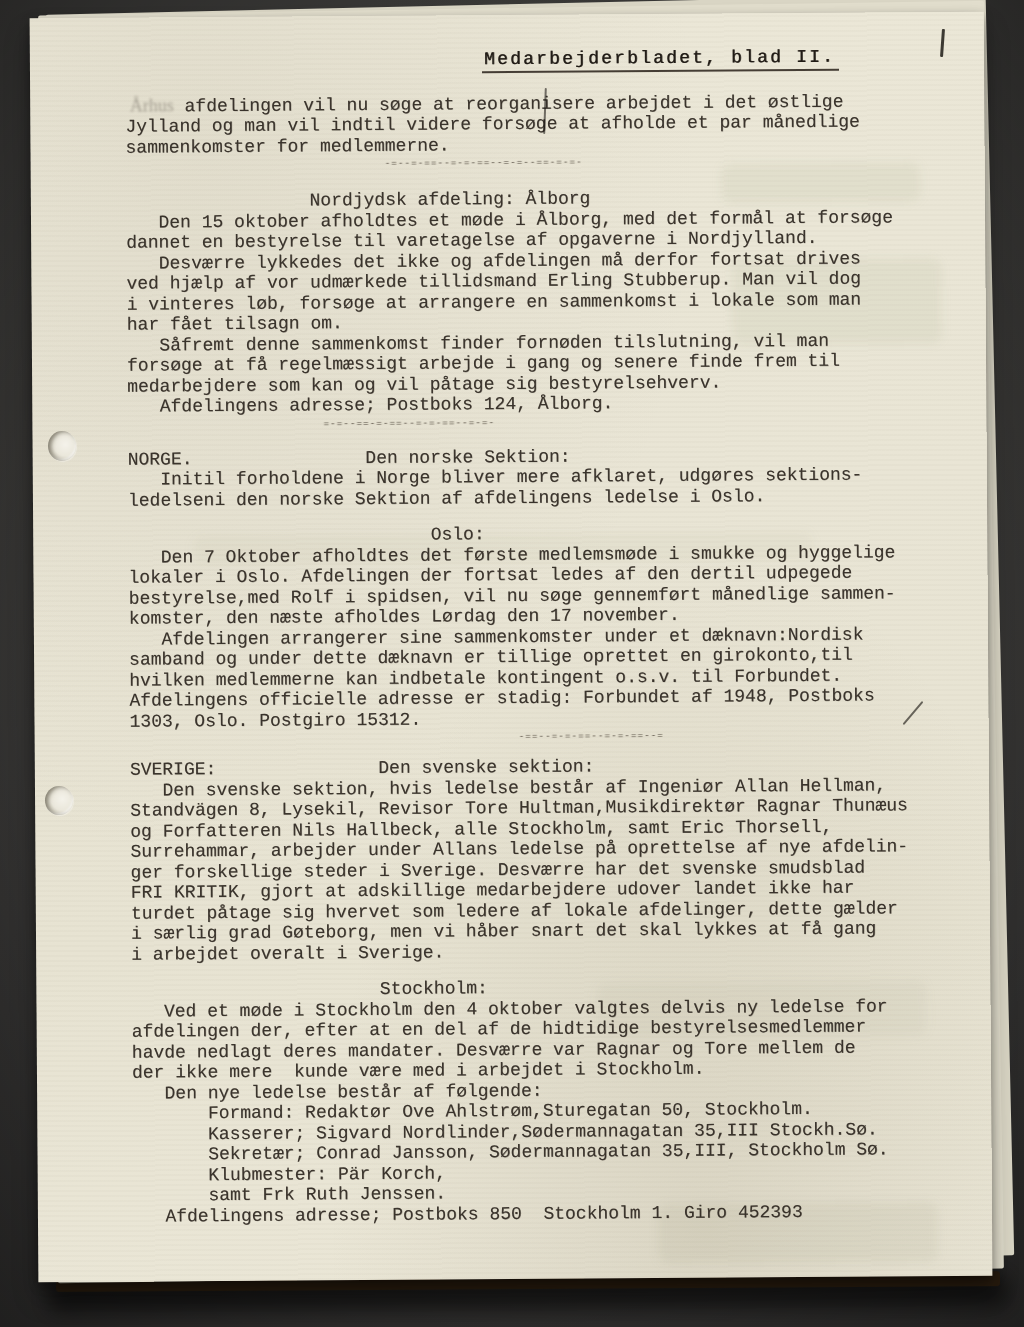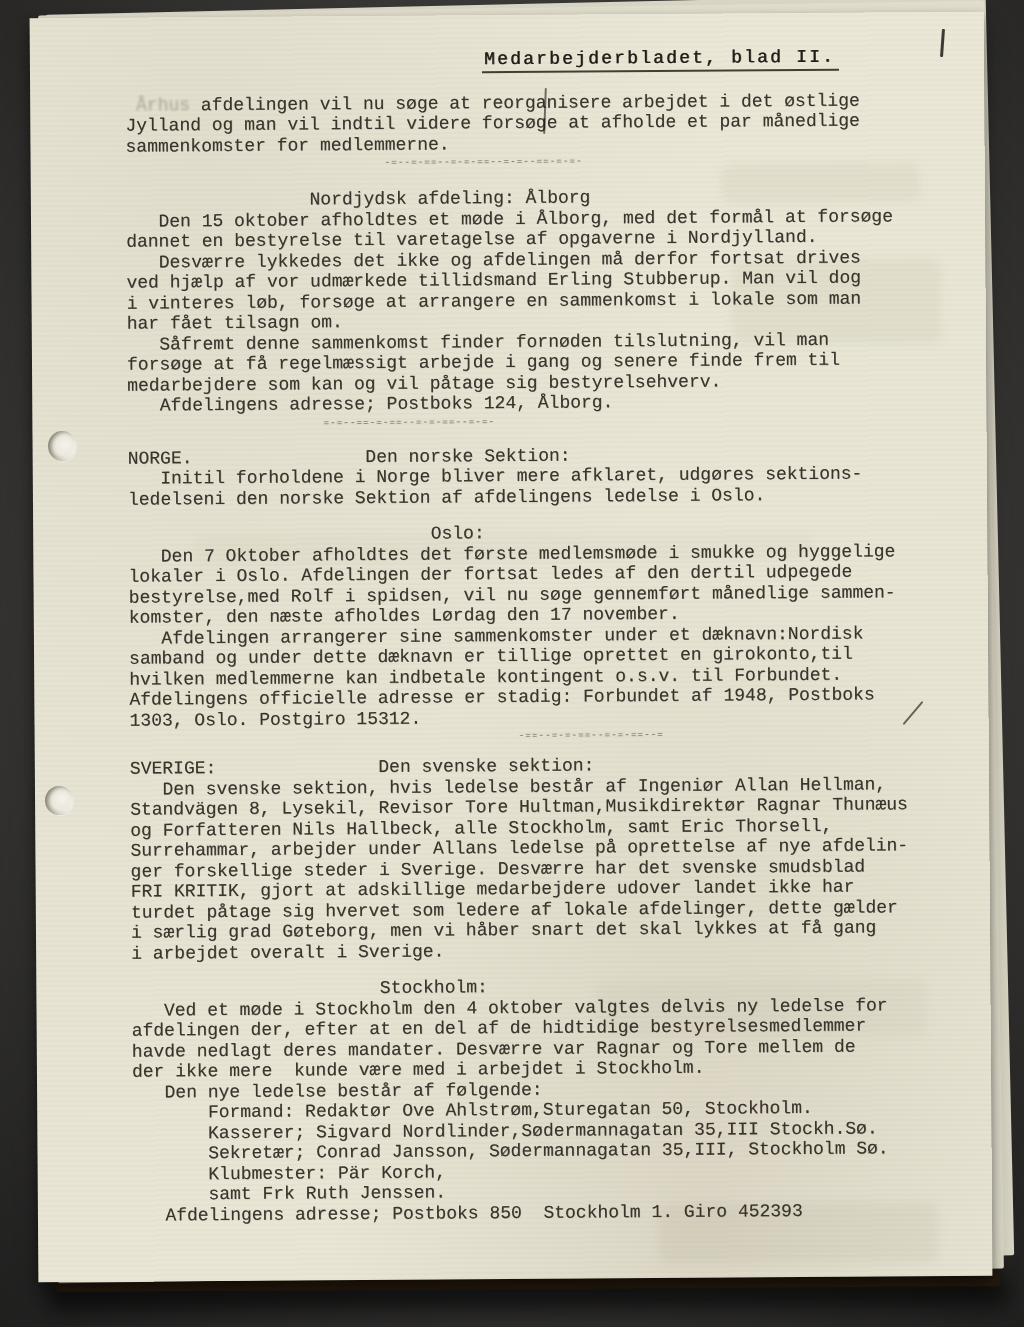--- a/index.html
+++ b/index.html
@@ -46,21 +46,21 @@
     box-shadow:0 4px 10px rgba(0,0,0,0.35), 0 16px 26px rgba(0,0,0,0.30);
   }
   .content{
     position:absolute;inset:0;
     padding:34px 38px 0 95px;
     font-size:18px;line-height:20.5px;
     color:rgba(47,40,33,0.90);
     text-shadow:0.4px 0.3px 0.6px rgba(47,40,33,0.40);
   }
   .tl{white-space:pre;}
-  .overstruck{opacity:0.30;filter:blur(0.9px);}
+  .overstruck{opacity:0.30;filter:blur(0.9px);font-family:Liberation Serif, serif;}
   .title-row{margin-left:357px;}
   .doc-title{
     display:inline-block;
     letter-spacing:2.2px;
     color:rgba(28,23,18,0.95);
     text-shadow:0.7px 0 0.4px rgba(28,23,18,0.75);
     border-bottom:2px solid rgba(40,32,25,0.85);
     padding:0 4px 1px 2px;
   }
   .gap-intro{margin-top:20px;}

